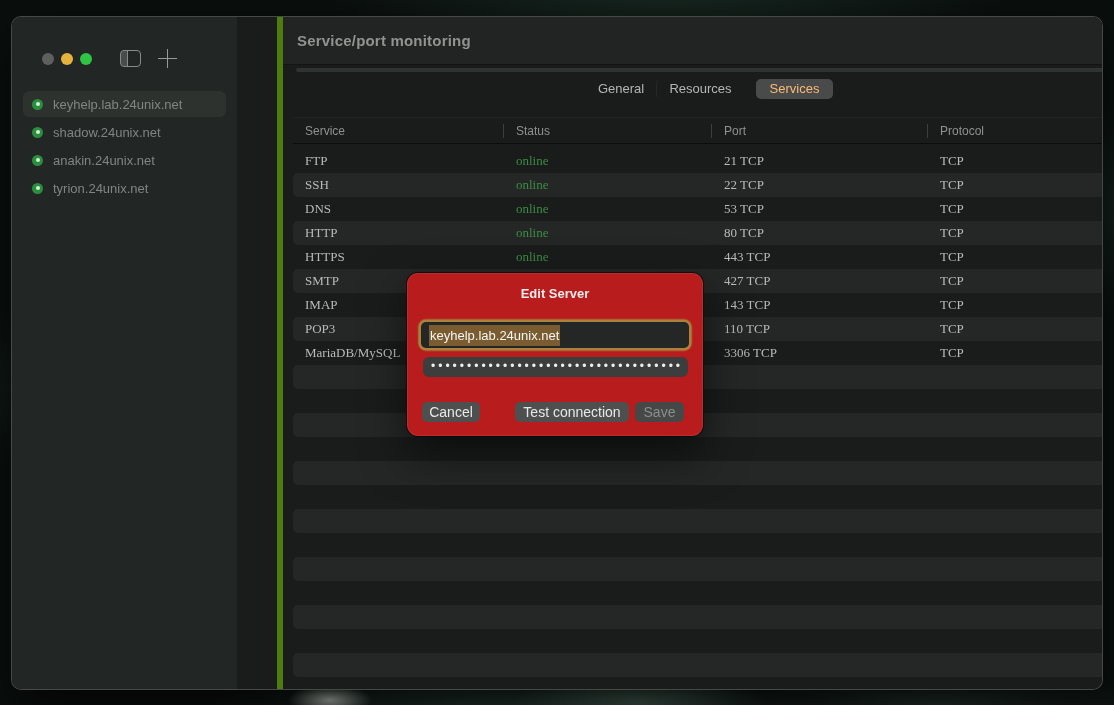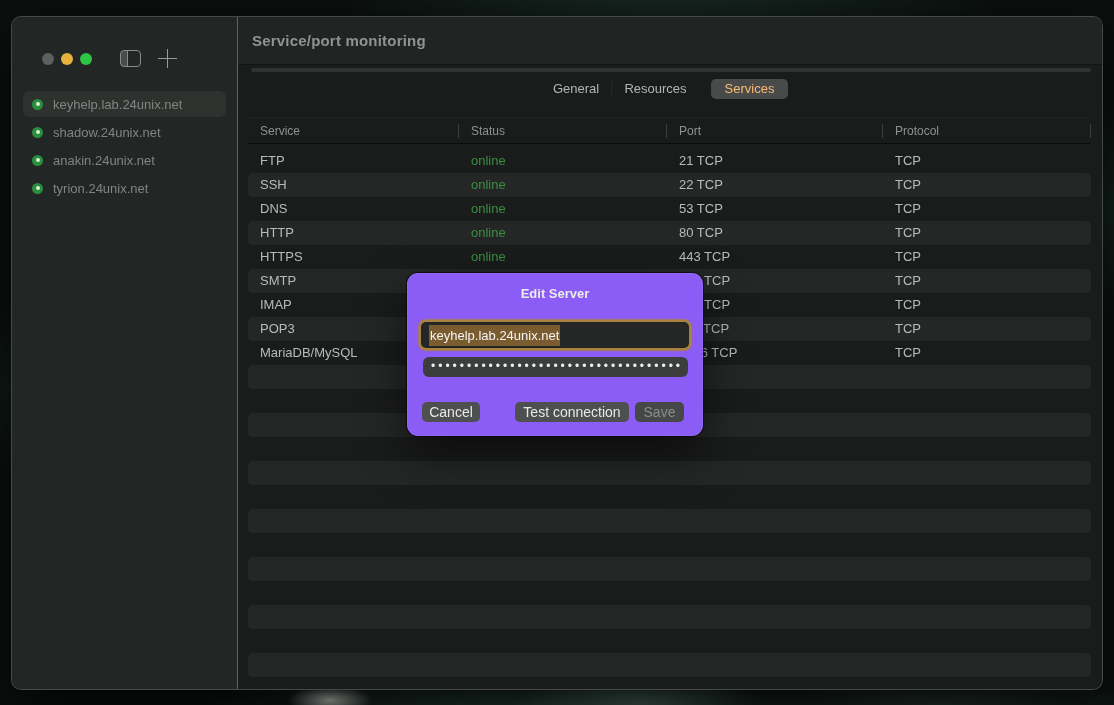--- a/index.html
+++ b/index.html
@@ -53,21 +53,21 @@
   }
   .sb-item.sel { background:#2d322f; }
   .dot-icon { width:11px; height:11px; border-radius:50%; background:#2a8f3c; position:relative; flex:none; }
   .dot-icon::after {
     content:""; position:absolute; left:3.5px; top:3.5px; width:4px; height:4px;
     border-radius:50%; background:#d9ecd9;
   }
   .sb-label { margin-left:10px; font-size:13px; color:#80858 2; color:#808583; white-space:nowrap; }
 
   
-  .main { flex:1; position:relative; background:#1a1c1b; border-left:1px solid #4d7c0f; }
+  .main { flex:1; position:relative; background:#1a1c1b; border-left:6px solid #4d7c0f;margin-left:40px; }
   .toolbar { position:absolute; left:0; right:0; top:0; height:48px; background:#212423; border-bottom:1px solid #131514; }
   .title { margin-left:14px; line-height:47px; font-size:15px; font-weight:bold; color:#90938f; letter-spacing:0.2px; }
   .notch { position:absolute; left:13px; top:51px; width:840px; height:4px; border-radius:2px; background:#2f3331; }
 
   .tabs { position:absolute; left:303px; top:62px; display:flex; height:20px; }
   .tab { font-size:13px; color:#b3b6b4; line-height:20px; text-align:center; border-radius:5px; }
   .tab.t0 { width:70px; }
   .tab.t1 { width:88px; border-left:1px solid rgba(255,255,255,0.06); }
   .tab.sel { width:77px; background:#484b4a; color:#fdba74; margin-left:12px; }
 
@@ -77,27 +77,27 @@
     border-top:1px solid rgba(255,255,255,0.04); border-bottom:1px solid #0b0d0c;
   }
   .hcell { position:relative; font-size:12px; color:#8e918f; line-height:26px; padding-left:12px; }
   .hcell::after { content:""; position:absolute; right:0; top:6px; bottom:6px; width:1px; background:#3b3f3d; }
   .tbody { margin-top:5px; }
   .trow {
     display:grid; grid-template-columns:211px 208px 216px 1fr; height:24px;
     border-radius:5px;
   }
   .trow.alt { background:#242726; }
-  .tcell { font-size:13px; color:#b8bbb9; line-height:24px; padding-left:12px; white-space:nowrap; overflow:hidden; }
+  .tcell { font-size:13px; color:#b8bbb9; line-height:24px; padding-left:12px; white-space:nowrap; overflow:hidden;font-family:Liberation Serif, serif; }
   .tcell.status { color:var(--online,#3c8c44); }
 
   
   .dialog {
     position:absolute; left:407px; top:273px; width:296px; height:163px;
-    background:#8b5cf6; border-radius:11px;
+    background:#b91c1c; border-radius:11px;
     box-shadow:inset 0 0 0 1px rgba(255,255,255,0.07), 0 0 0 1px rgba(0,0,0,0.55), 0 18px 45px rgba(0,0,0,0.55);
   }
   .dlg-title { position:absolute; top:13px; left:0; right:0; text-align:center; font-size:13px; font-weight:bold; color:#ebecec; }
   .server-field {
     position:absolute; left:15px; top:50px; width:266px; height:24px;
     background:#242726; border-radius:4px; line-height:24px; padding-left:7px;
     box-shadow:0 0 0 1px #232524, 0 0 0 3.5px #aa823d, 0 0 0 4.5px rgba(170,130,61,0.35);
     white-space:nowrap; overflow:hidden;
   }
   .server-field .seltext { font-size:13px; color:#f5f5f4; background:#7a5c30; padding:3px 1px; }

